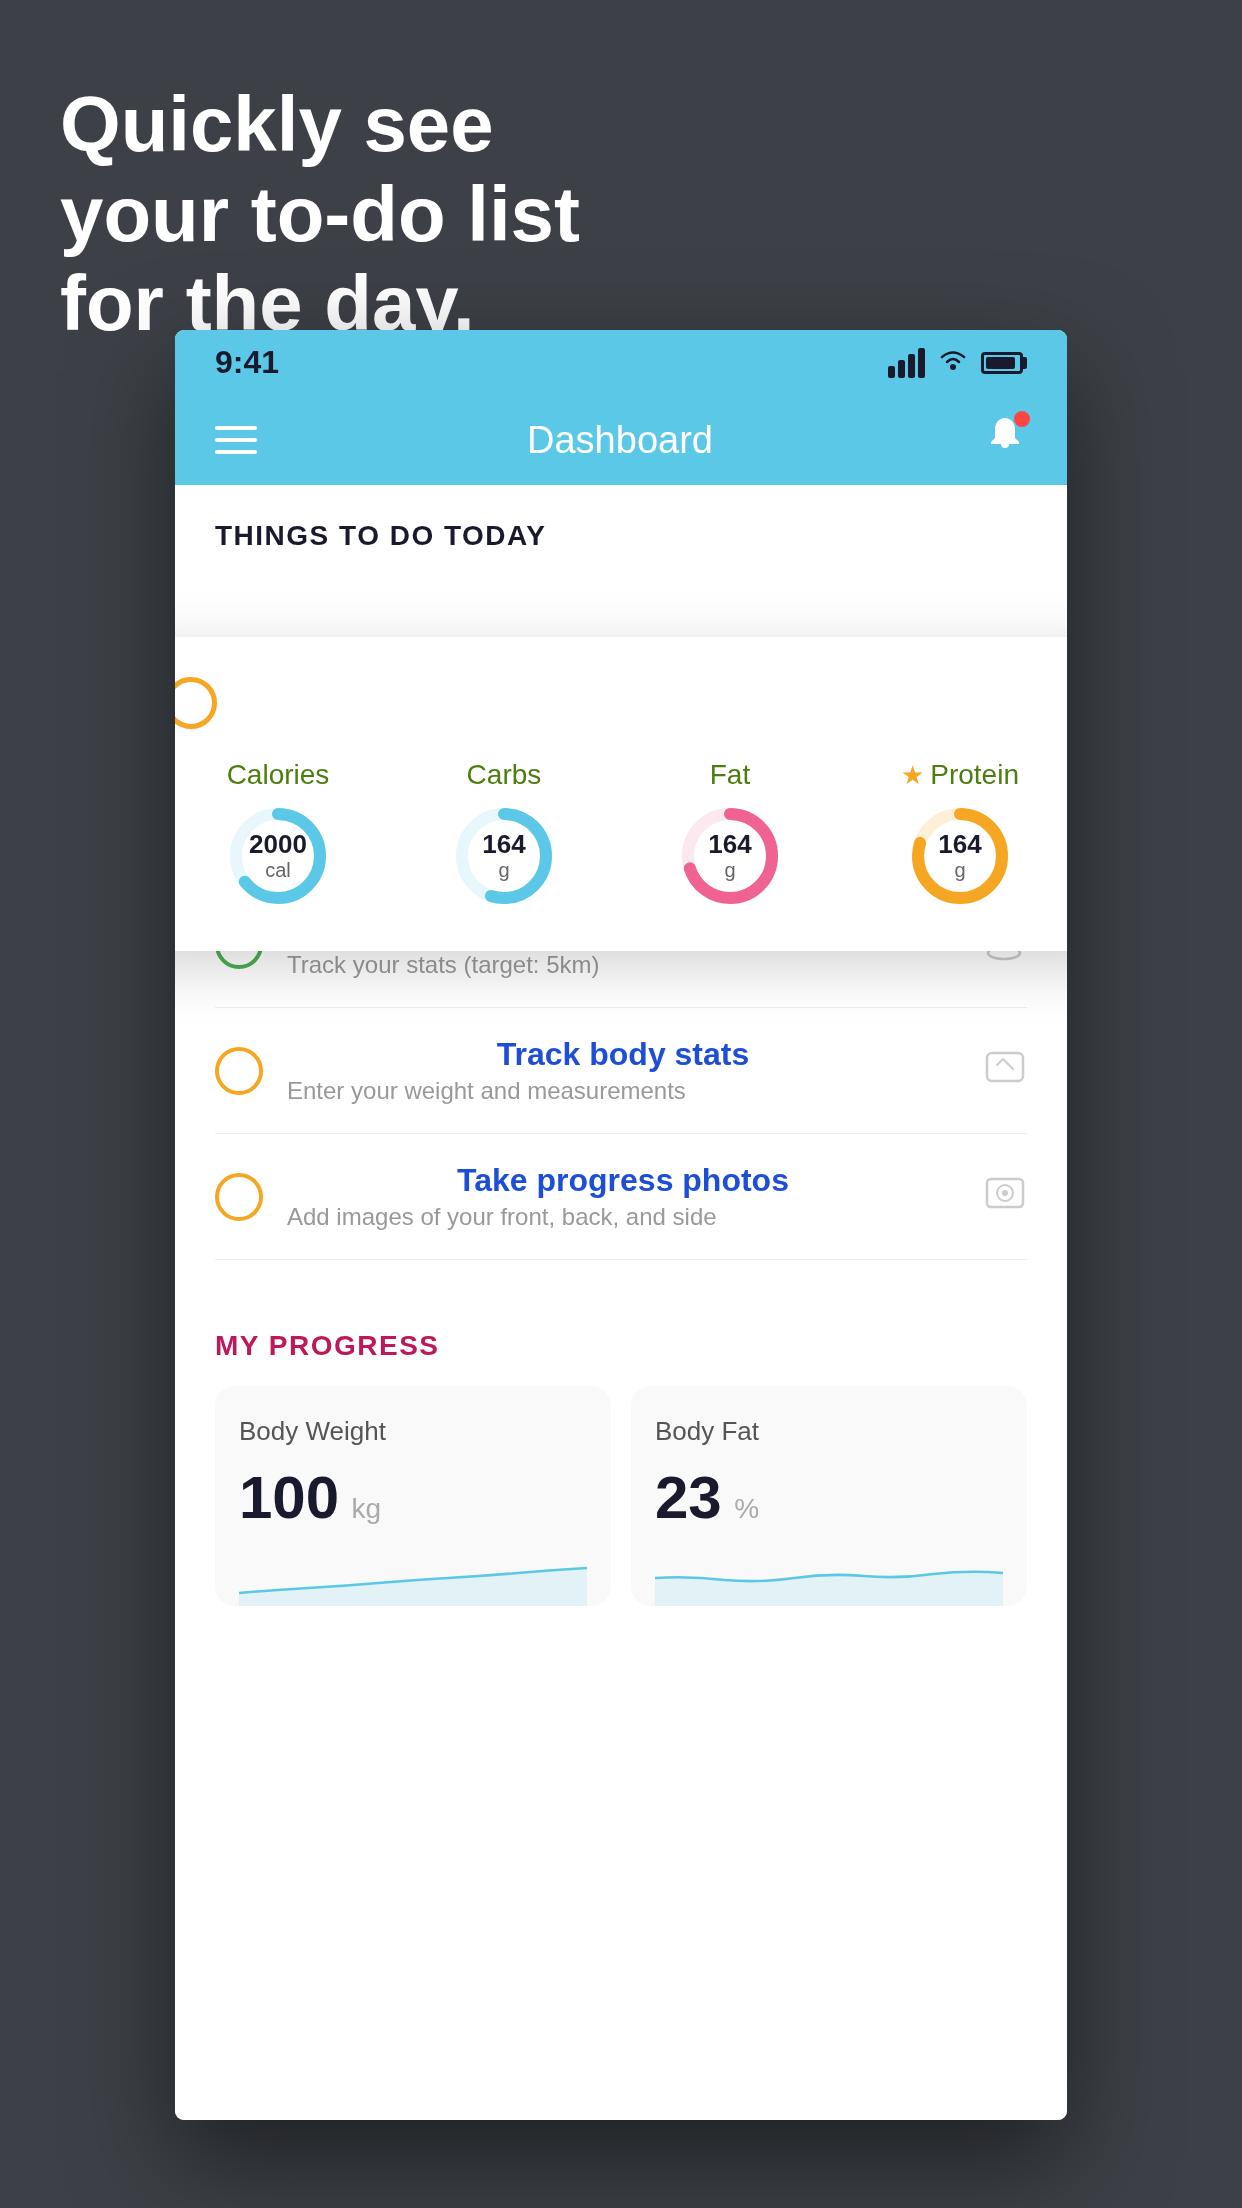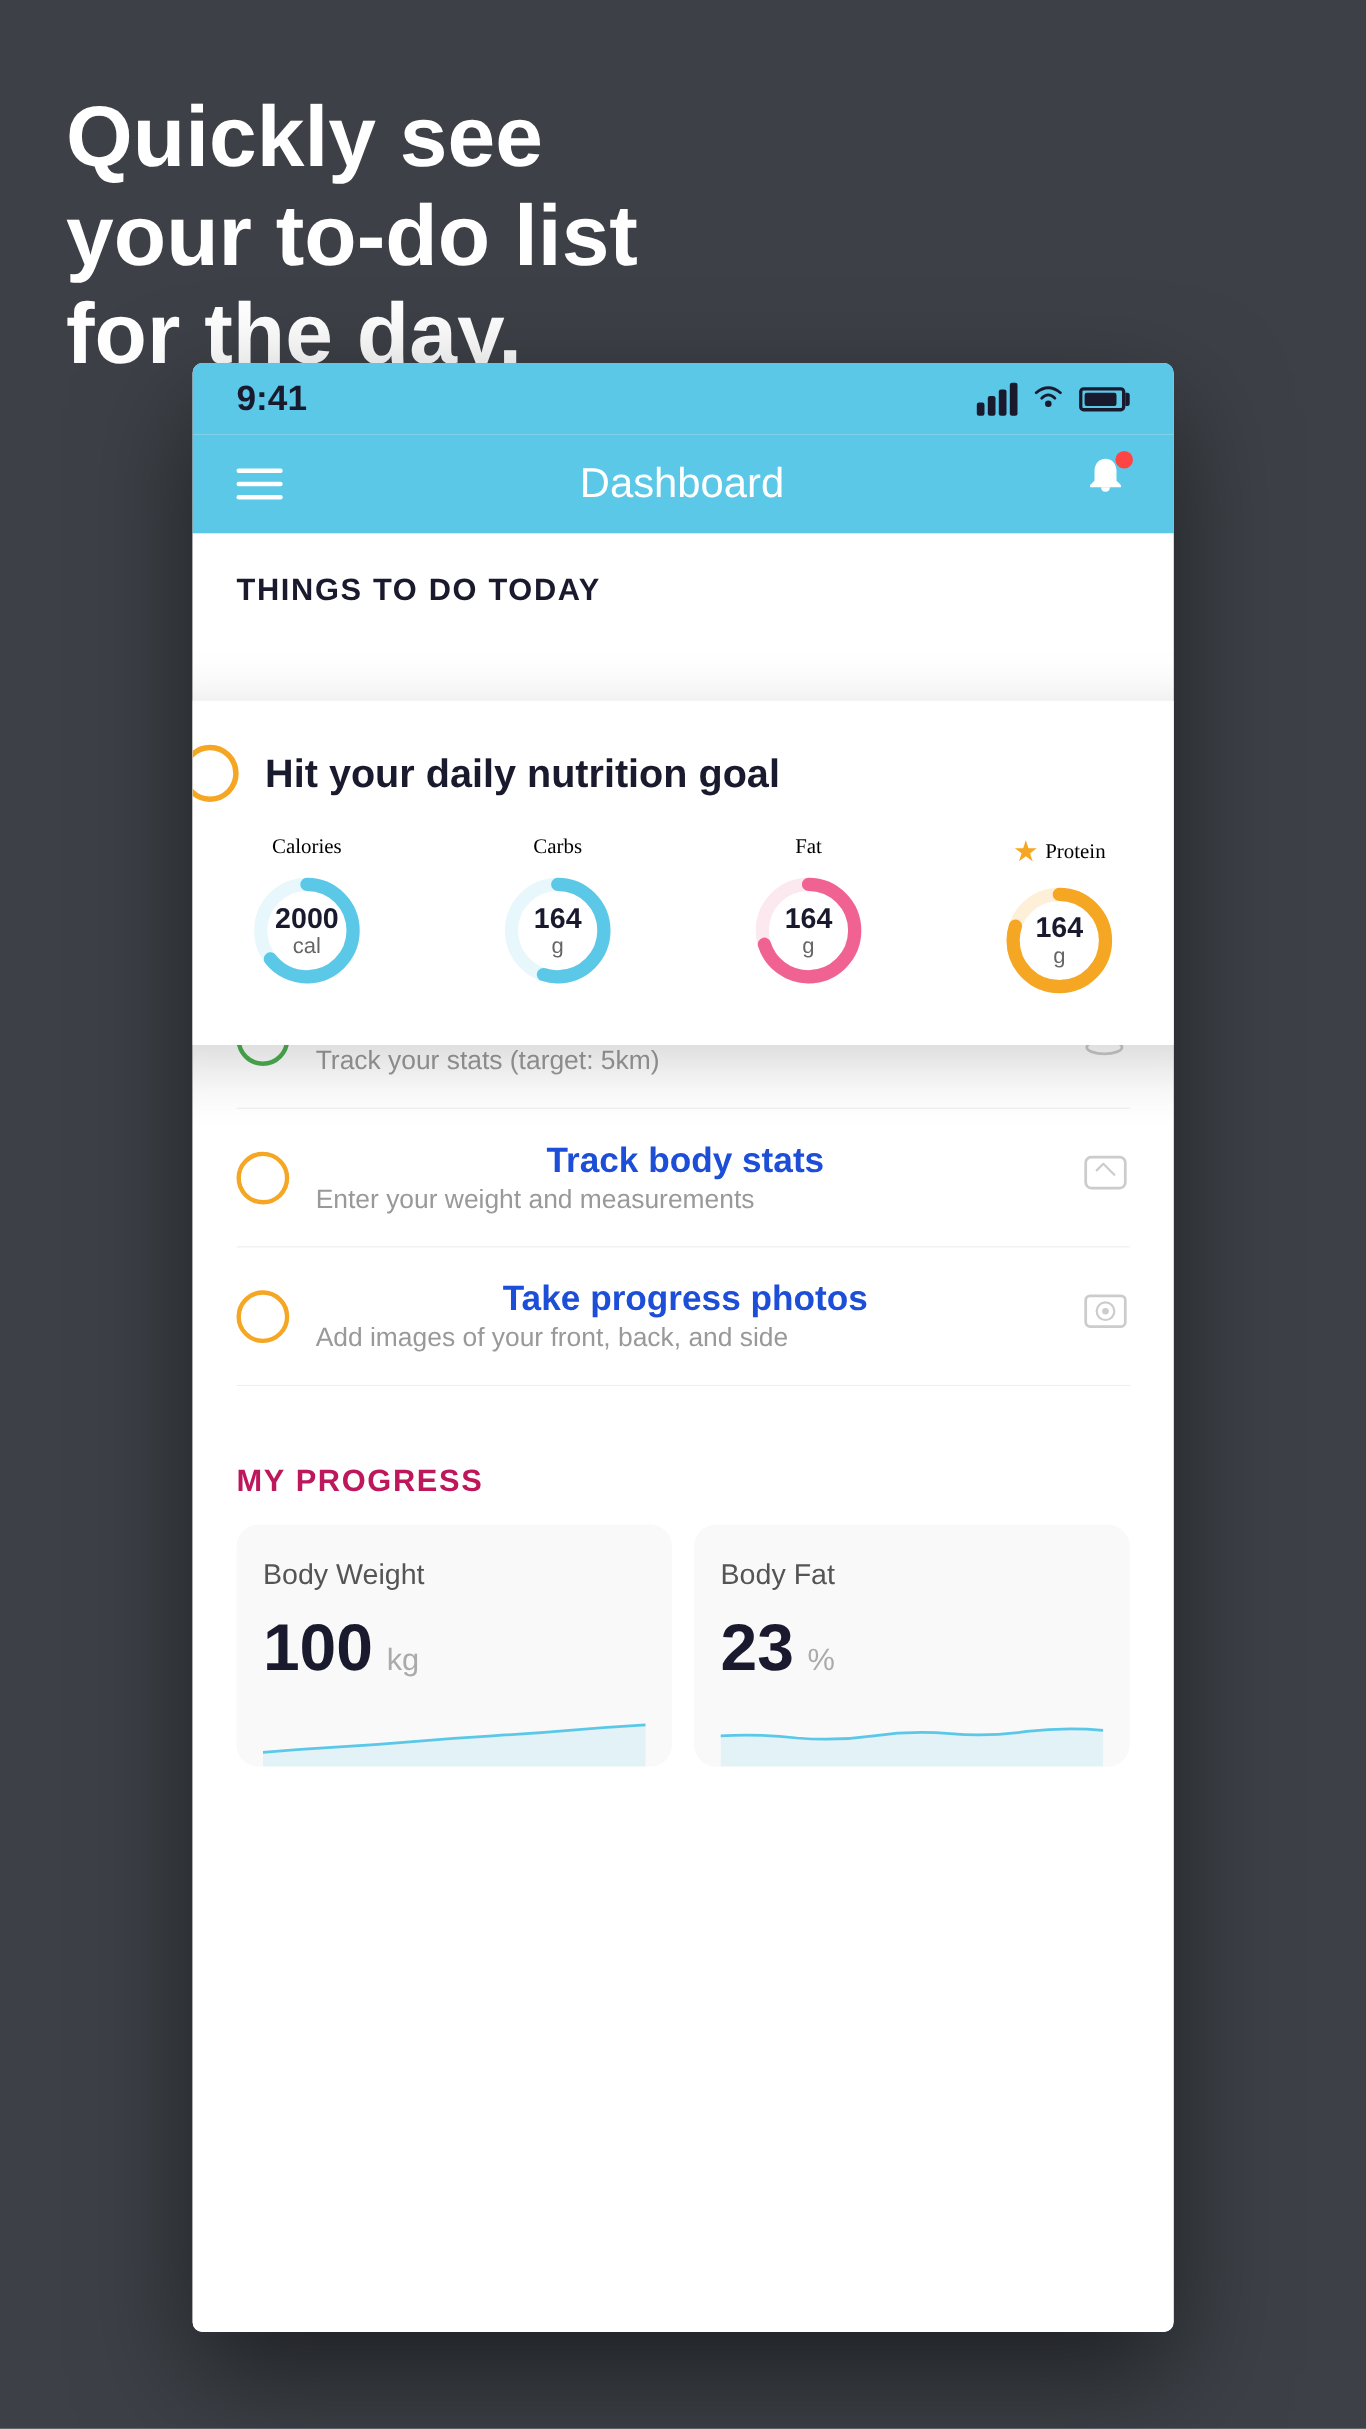--- a/index.html
+++ b/index.html
@@ -165,23 +165,22 @@
     }
 
     .nutrition-item {
       display: flex;
       flex-direction: column;
       align-items: center;
       gap: 10px;
     }
 
     .nutrition-label {
-      font-size: 19px;
-      color: #000000;
-      font-family: Liberation Serif, serif;
+      font-size: 28px;
+      color: #4d7c0f;
     }
 
     .donut-container {
       position: relative;
       width: 110px;
       height: 110px;
     }
 
     .donut-svg {
       transform: rotate(-90deg);
@@ -375,21 +374,20 @@
   </div>
 
   <div class="phone-content">
 
     <div class="section-header">THINGS TO DO TODAY</div>
 
     <div style="position:relative; padding: 0 40px;">
       <div class="floating-card">
         <div class="card-header">
           <div class="circle-check"></div>
-          <span class="card-title">Hit your daily nutrition goal</span>
         </div>
 
         <div class="nutrition-row">
 
           <div class="nutrition-item">
             <span class="nutrition-label">Calories</span>
             <div class="donut-container">
               <svg class="donut-svg" width="110" height="110" viewBox="0 0 110 110">
                 <circle cx="55" cy="55" r="42" fill="none" stroke="#e8f7fc" stroke-width="12"></circle>
                 <circle cx="55" cy="55" r="42" fill="none" stroke="#5bc8e8" stroke-width="12" stroke-dasharray="170 264" stroke-linecap="round"></circle>

